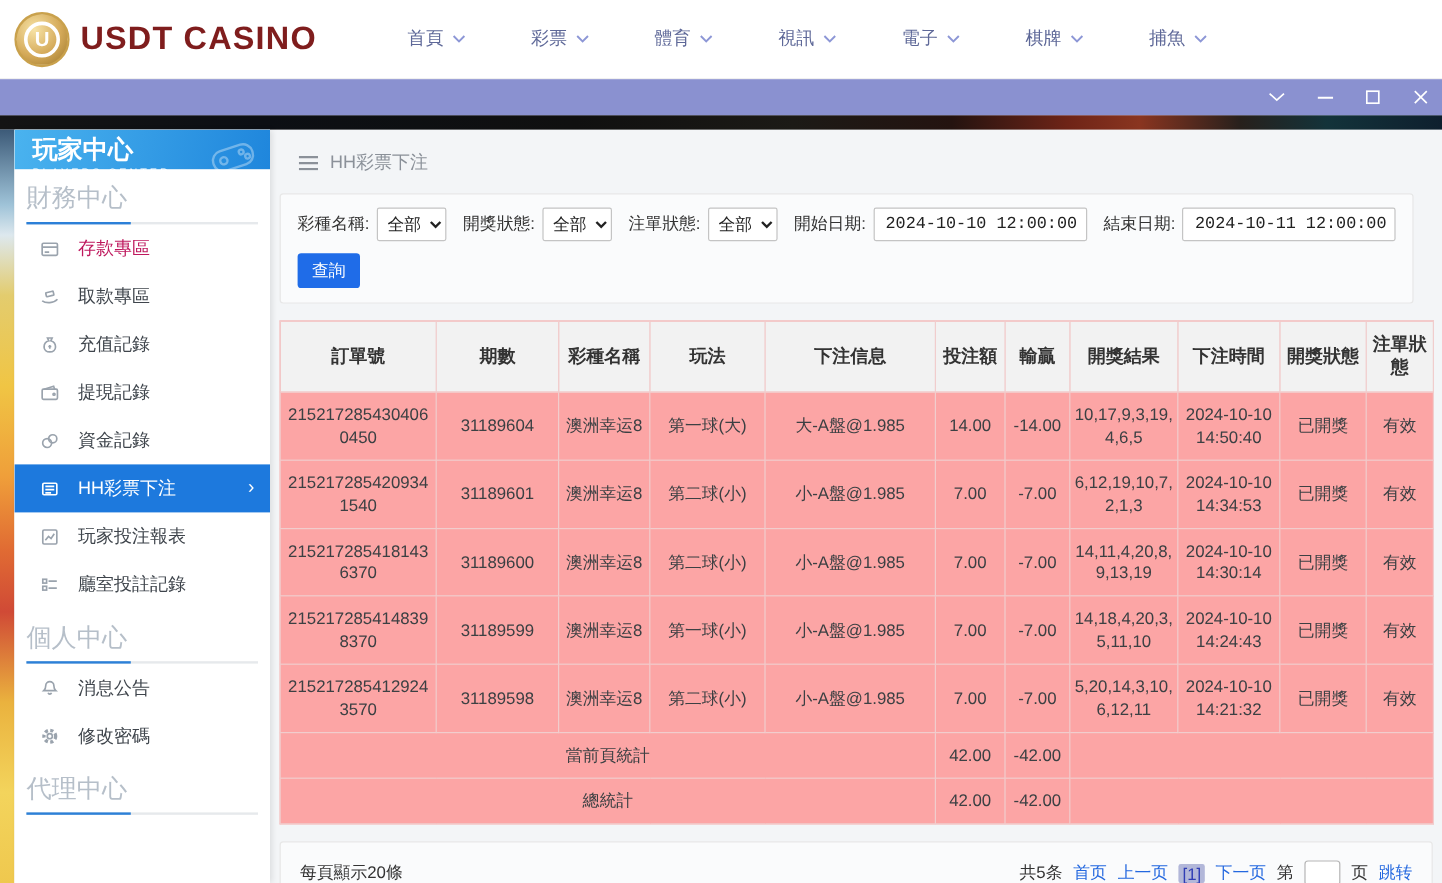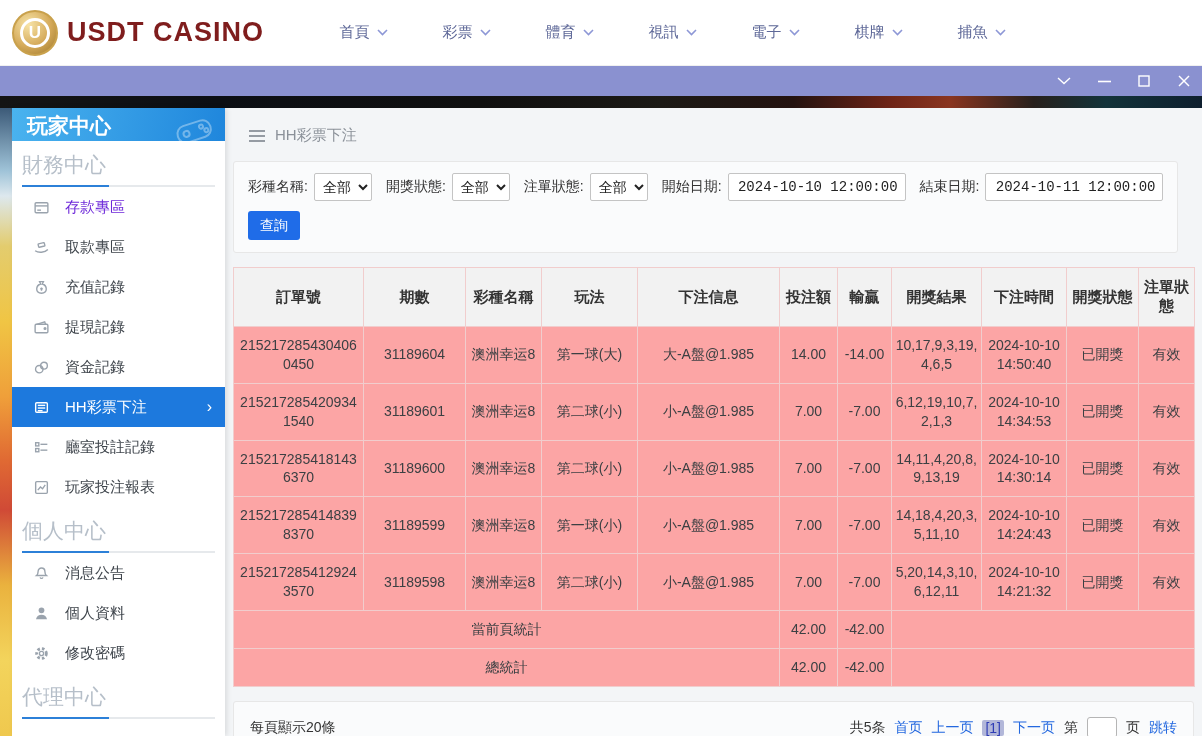--- a/index.html
+++ b/index.html
@@ -37,21 +37,21 @@
                padding:5px 0 0 15px; position:relative; }
   .sb-title { font-size:21px; font-weight:bold; line-height:26px; }
   .sb-subtitle { font-size:9px; letter-spacing:2.5px; }
   .sb-gamepad { position:absolute; right:8px; top:6px; opacity:.35; }
   .sb-section-title { font-size:21px; color:#b6bfc9; padding:10px 0 6px 10px; font-weight:400; }
   .sb-underline { height:2px; margin:0 10px; background:#e6e9ec; position:relative; }
   .sb-underline::before { content:""; position:absolute; left:0; top:0; height:2px; width:45%; background:#2c80d8; }
   .sb-item { height:40px; display:flex; align-items:center; padding-left:20px; gap:15px;
              font-size:15px; color:#3f454c; cursor:pointer; position:relative; }
   .sb-item .sb-icon { width:18px; height:18px; color:#9aa3ad; display:flex; align-items:center; justify-content:center; }
-  .sb-item.highlight .sb-label { color:#6d28d9; }
+  .sb-item.highlight .sb-label { color:#be185d; }
   .sb-item.active { background:#1d79dd; color:#fff; }
   .sb-item.active .sb-icon { color:#fff; }
   .sb-item .sb-arrow { position:absolute; right:13px; font-size:16px; color:#fff; }
   
   .content { position:absolute; left:225px; top:108px; width:977px; height:628px; }
   .breadcrumb { margin:18px 0 0 24px; display:flex; align-items:center; gap:10px;
                 font-size:15px; color:#8b9199; }
   .filter-panel { margin:16px 24px 0 8px; background:#fafbfc; border:1px solid #e7e7e7;
                   border-radius:3px; padding:11px 14px 12px 14px; }
   .filter-row { display:flex; align-items:center; gap:6px; font-size:14px; color:#333; white-space:nowrap; }
@@ -255,56 +255,47 @@
             <line x1="4.5" y1="8.5" x2="11.5" y2="8.5"></line>
             <line x1="4.5" y1="11" x2="9" y2="11"></line>
           </svg>
         </span>
         <span class="sb-label">HH彩票下注</span>
         <span class="sb-arrow">›</span>
       </div>
       <div class="sb-item">
         <span class="sb-icon">
           <svg width="17" height="17" viewBox="0 0 16 16" fill="none" stroke="currentColor" stroke-width="1.3">
+            <rect x="2.5" y="2.5" width="11" height="11" rx="1"></rect>
+            <polyline points="4.5,10.5 7,7.5 9,9.2 11.5,5.5"></polyline>
+          </svg>
+        </span>
+        <span class="sb-label">玩家投注報表</span>
+      </div>
+      <div class="sb-item">
+        <span class="sb-icon">
+          <svg width="17" height="17" viewBox="0 0 16 16" fill="none" stroke="currentColor" stroke-width="1.3">
             <rect x="2.5" y="3.5" width="3" height="3"></rect>
             <rect x="2.5" y="9" width="3" height="3"></rect>
             <line x1="7" y1="5" x2="13.5" y2="5"></line>
             <line x1="7" y1="10.5" x2="13.5" y2="10.5"></line>
           </svg>
         </span>
         <span class="sb-label">廳室投註記錄</span>
       </div>
-      <div class="sb-item">
-        <span class="sb-icon">
-          <svg width="17" height="17" viewBox="0 0 16 16" fill="none" stroke="currentColor" stroke-width="1.3">
-            <rect x="2.5" y="2.5" width="11" height="11" rx="1"></rect>
-            <polyline points="4.5,10.5 7,7.5 9,9.2 11.5,5.5"></polyline>
-          </svg>
-        </span>
-        <span class="sb-label">玩家投注報表</span>
-      </div>
       <div class="sb-section-title">個人中心</div>
       <div class="sb-underline"></div>
       <div class="sb-item">
         <span class="sb-icon">
           <svg width="17" height="17" viewBox="0 0 16 16" fill="none" stroke="currentColor" stroke-width="1.3">
             <path d="M8 2.8a3.2 3.2 0 0 0-3.2 3.2c0 2.3-0.8 3.3-1.5 3.9h9.4c-0.7-0.6-1.5-1.6-1.5-3.9A3.2 3.2 0 0 0 8 2.8z"></path>
             <path d="M6.7 11.6a1.35 1.35 0 0 0 2.6 0"></path>
           </svg>
         </span>
         <span class="sb-label">消息公告</span>
-      </div>
-      <div class="sb-item">
-        <span class="sb-icon">
-          <svg width="17" height="17" viewBox="0 0 16 16" fill="currentColor">
-            <circle cx="8" cy="5" r="2.7"></circle>
-            <path d="M2.8 13.5c0.6-3 2.7-4.3 5.2-4.3s4.6 1.3 5.2 4.3z"></path>
-          </svg>
-        </span>
-        <span class="sb-label">個人資料</span>
       </div>
       <div class="sb-item">
         <span class="sb-icon">
           <svg width="17" height="17" viewBox="0 0 16 16" fill="none" stroke="currentColor" stroke-width="1.3">
             <circle cx="8" cy="8" r="2"></circle>
             <circle cx="8" cy="8" r="4.6" stroke-width="2.6" stroke-dasharray="2.4 1.9"></circle>
           </svg>
         </span>
         <span class="sb-label">修改密碼</span>
       </div>

